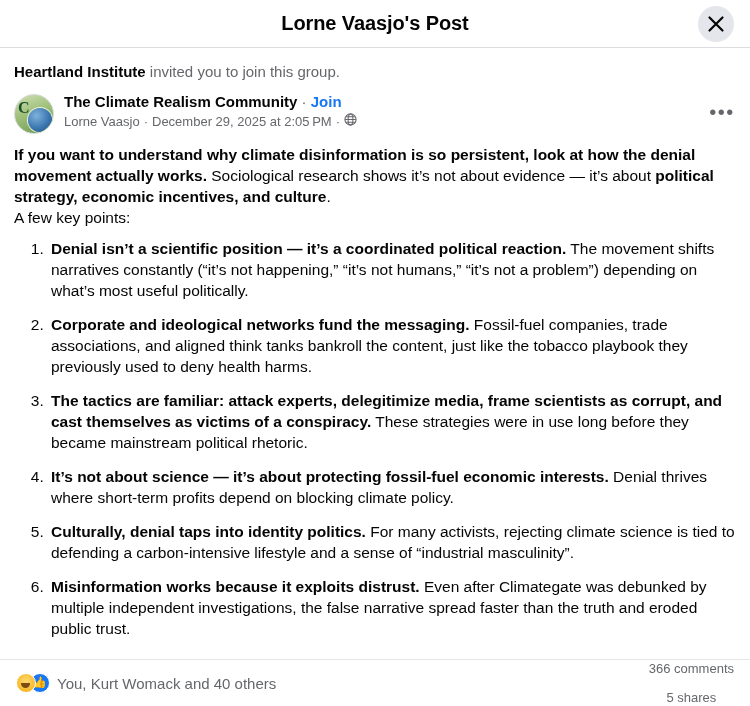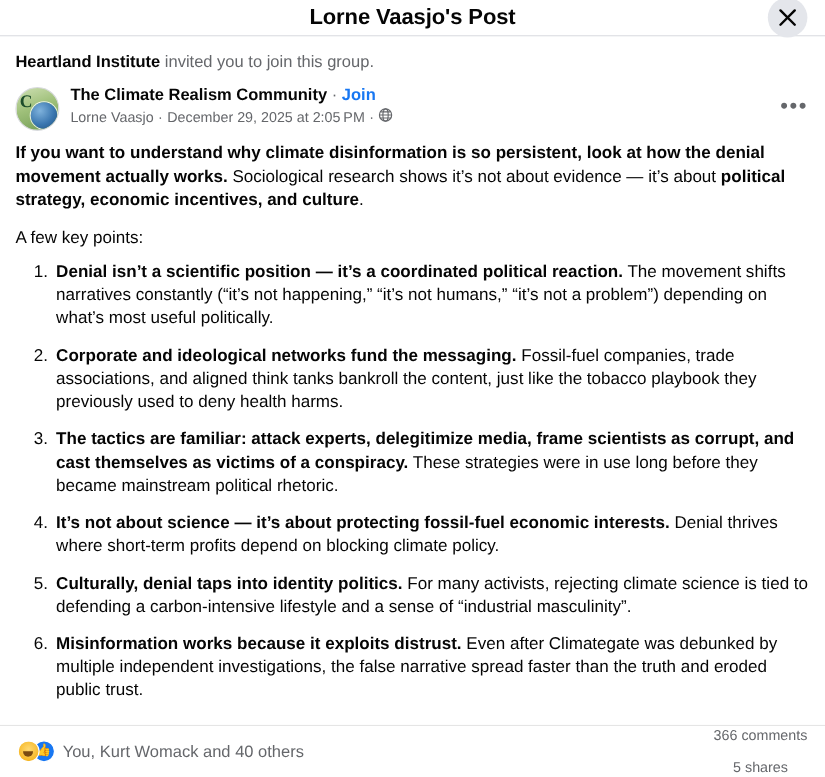--- a/index.html
+++ b/index.html
@@ -13,21 +13,21 @@
     height: 706px;
     font-family: "Liberation Sans", sans-serif;
     color: #050505;
     overflow: hidden;
     position: relative;
   }
 
   
   .header {
     position: relative;
-    height: 33px;
+    height: 48px;
     border-bottom: 1px solid #dbdde1;
     display: flex;
     align-items: center;
     justify-content: center;
   }
   .header-title {
     font-size: 20px;
     font-weight: bold;
     color: #050505;
     letter-spacing: -0.1px;
@@ -155,21 +155,20 @@
   
   .post-body {
     padding: 10px 14px 0 14px;
     font-size: 15.5px;
     line-height: 21px;
     color: #050505;
   }
   .para { margin: 0 0 0 0; }
   .para b { font-weight: bold; }
   .subhead {
-    margin-top: 14px;
     font-size: 15.5px;
     line-height: 21px;
   }
   ol.points {
     margin: 10px 0 0 0;
     padding-left: 34px;
   }
   ol.points li {
     margin-bottom: 13px;
     font-size: 15.5px;

